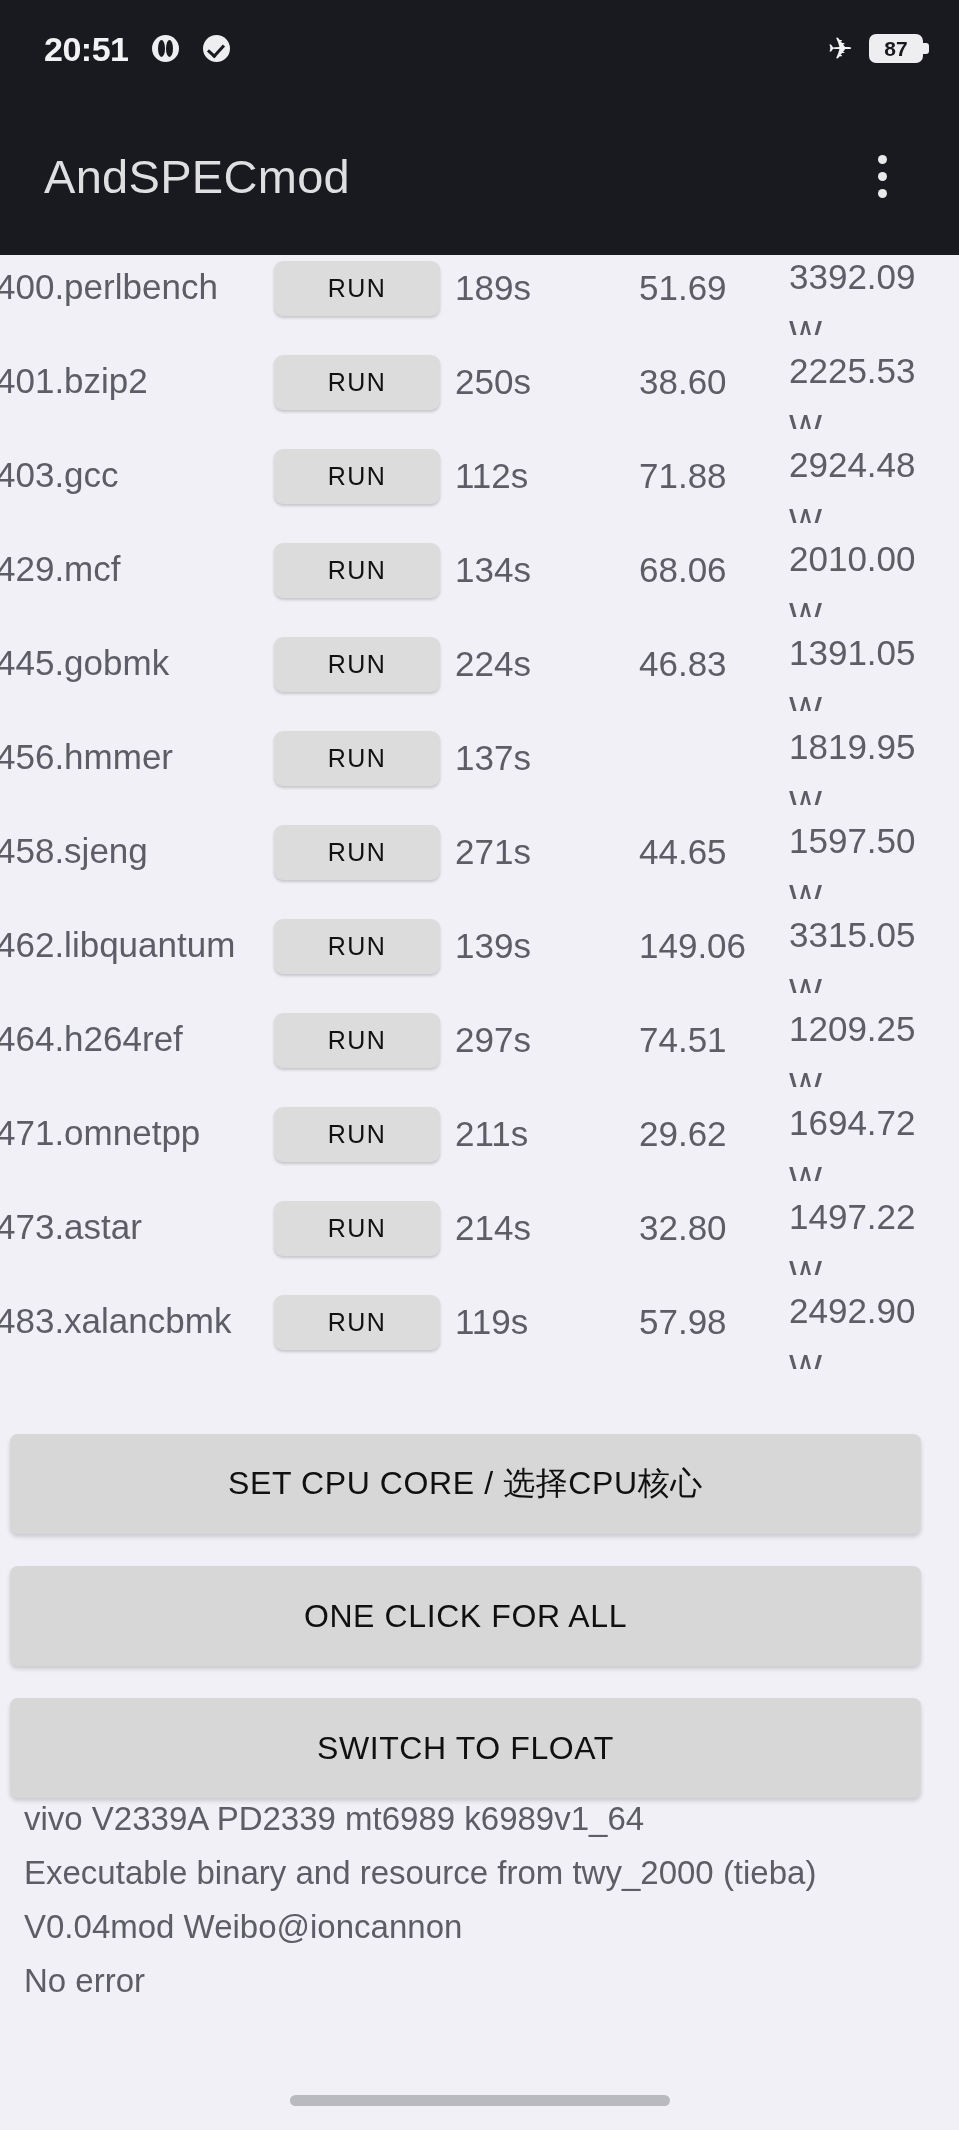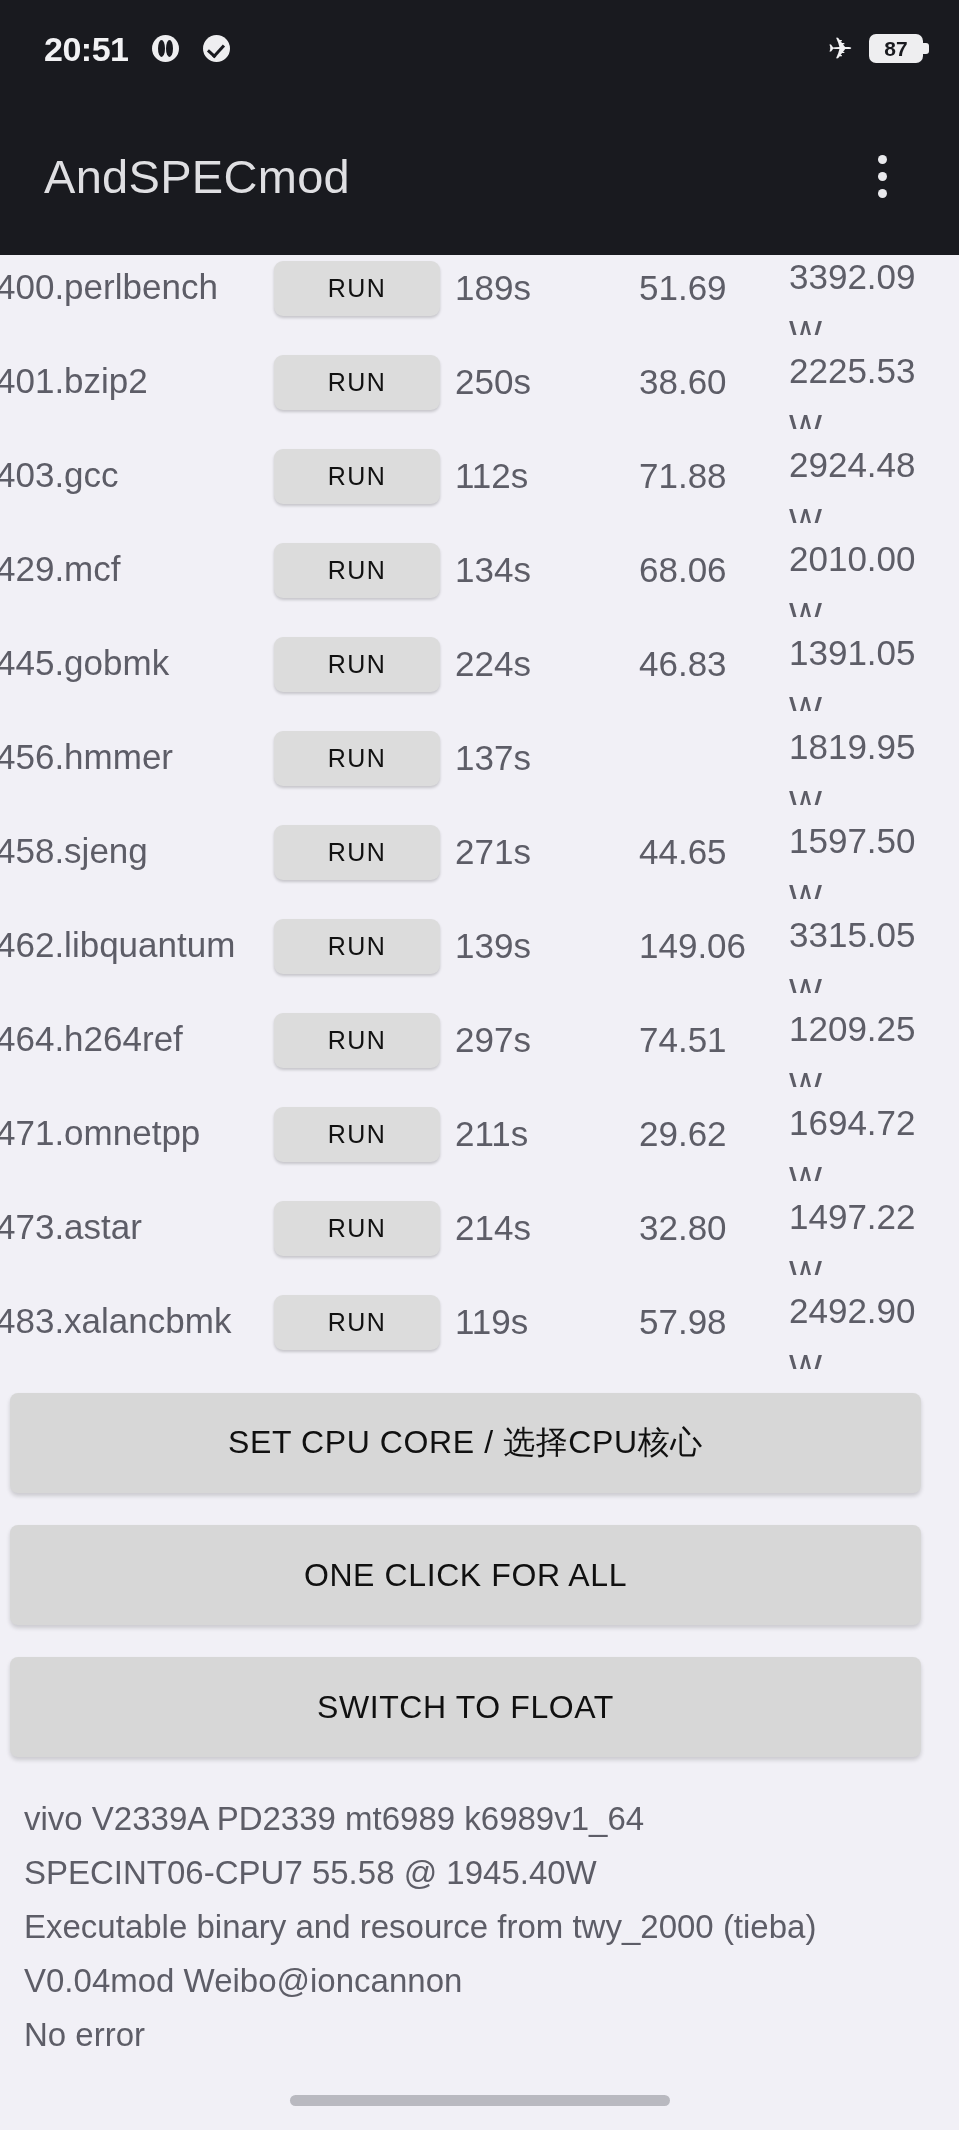--- a/index.html
+++ b/index.html
@@ -148,21 +148,21 @@
     width:150px; height:94px;
     overflow:hidden;
     font-size:35px; color:#5d5d67;
     line-height:56px;
     padding-top:8px;
   }
   .c-power span { display:block; }
 
   
   .actions {
-    position:absolute; top:1393px; left:0;
+    position:absolute; top:1434px; left:0;
     width:931px;
   }
   .action-btn {
     margin:0 10px 32px 10px;
     height:100px;
     background:#d7d7d7;
     border-radius:8px;
     display:flex; align-items:center; justify-content:center;
     font-size:32px; color:#101010;
     letter-spacing:0.6px;
@@ -370,20 +370,19 @@
     </div>
 
   <div class="actions">
     <div class="action-btn">SET CPU CORE / 选择CPU核心</div>
     <div class="action-btn">ONE CLICK FOR ALL</div>
     <div class="action-btn">SWITCH TO FLOAT</div>
   </div>
 
   <div class="footer">
     <p>vivo V2339A PD2339 mt6989 k6989v1_64</p>
-    <p>SPECINT06-CPU7  55.58 @ 1945.40W</p>
     <p>Executable binary and resource from twy_2000 (tieba)</p>
     <p>V0.04mod  Weibo@ioncannon</p>
     <p>No error</p>
   </div>
 
   <div class="gesture-bar"></div>
 </div>
 
 </body></html>

